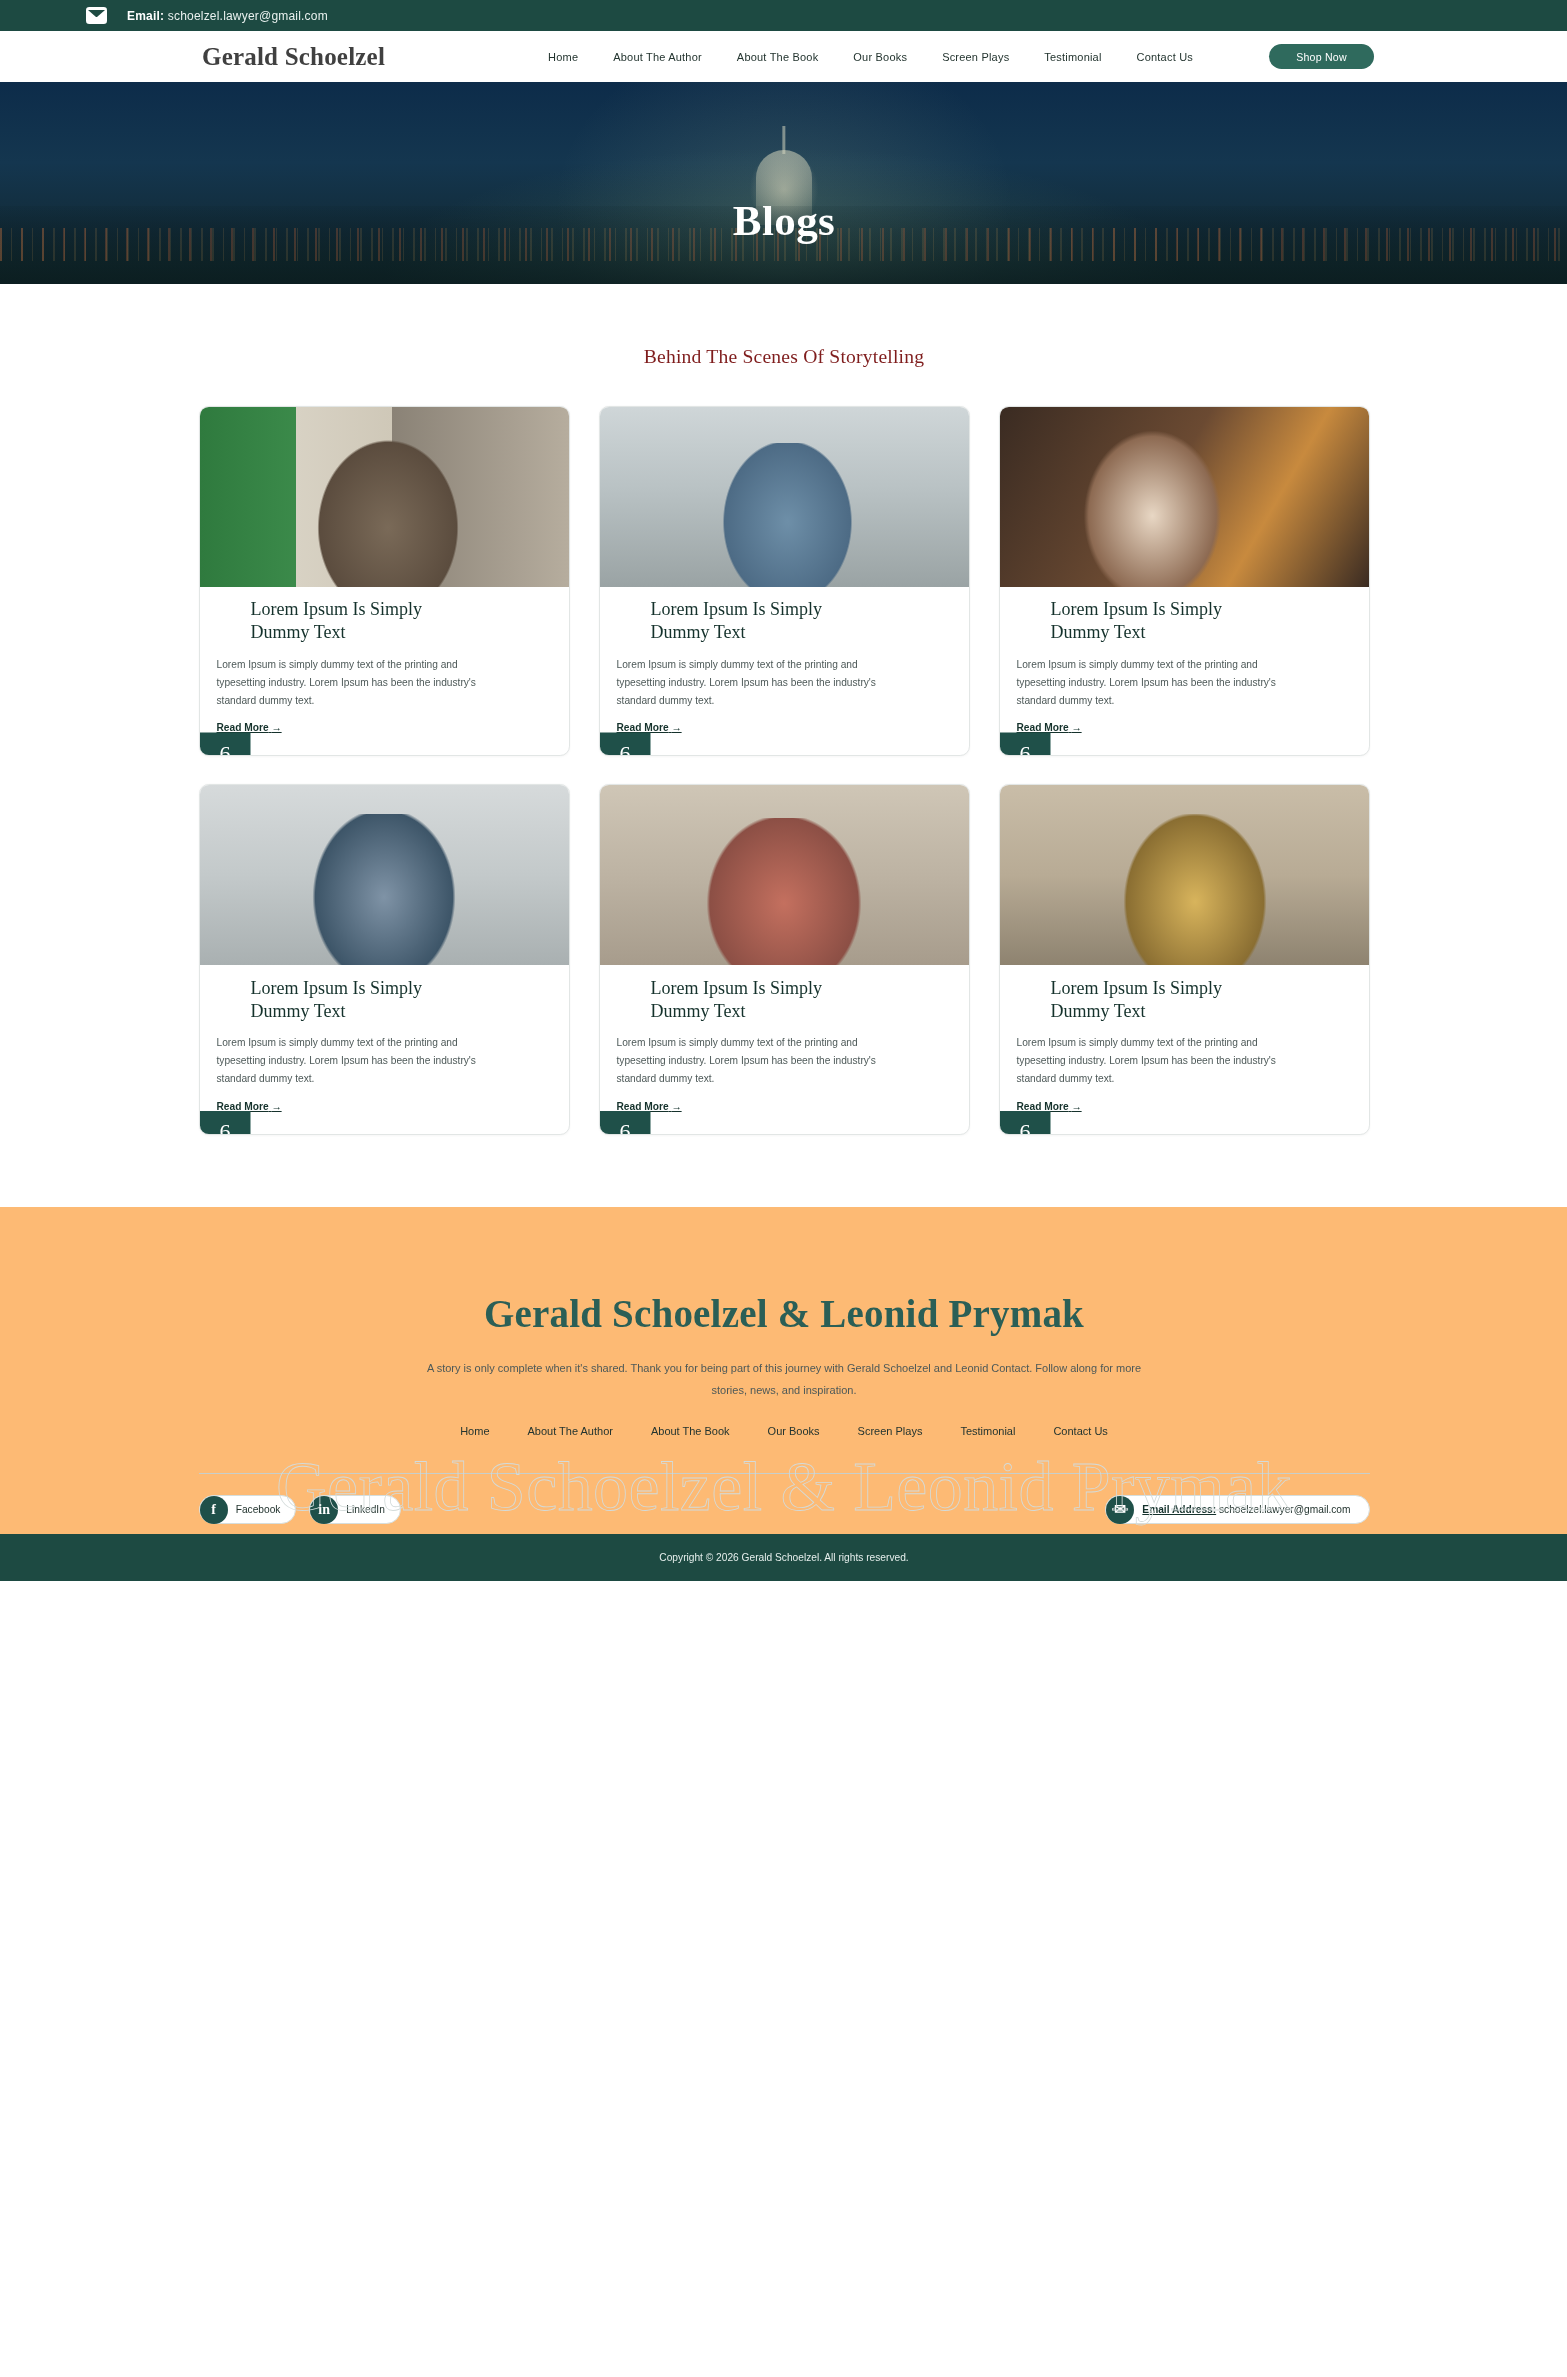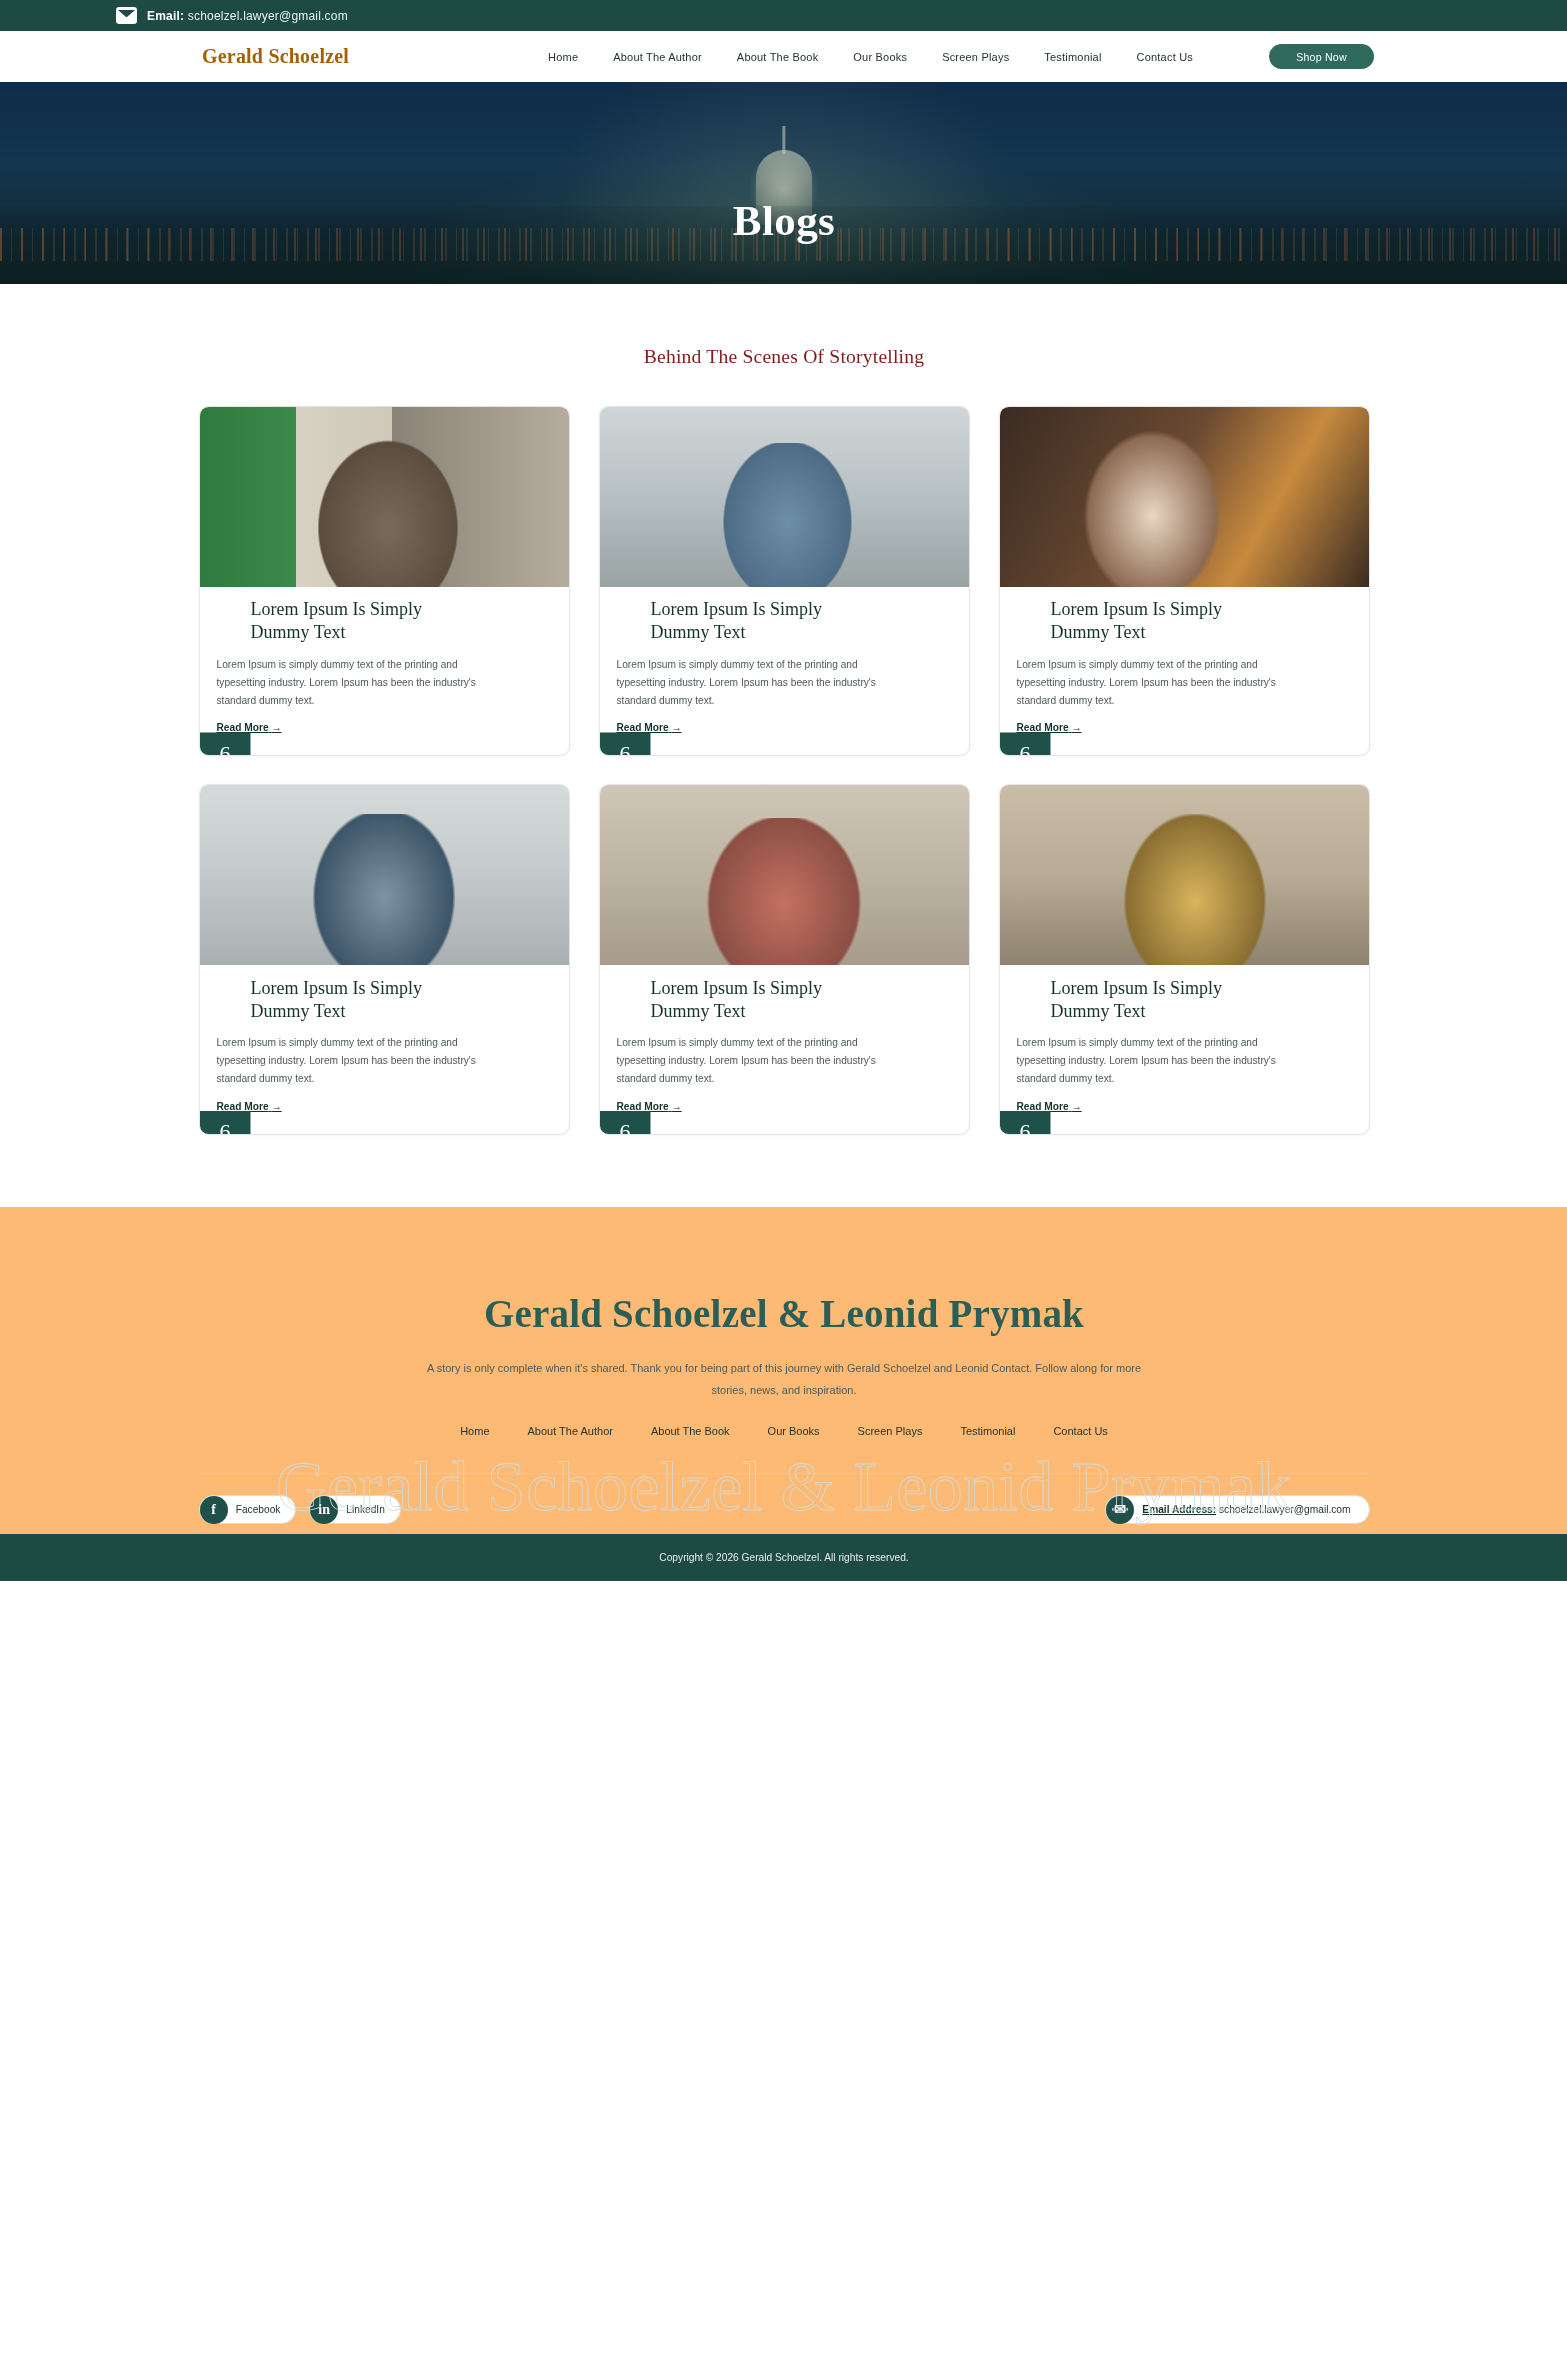--- a/index.html
+++ b/index.html
@@ -9,22 +9,22 @@
     font-family: "Liberation Sans", sans-serif;
   }
   body { width: 1568px; min-height: 2377px; overflow-x: hidden; }
 
   
   .topbar {
     height: 31px;
     background: #1d4a42;
     display: flex;
     align-items: center;
-    padding-left: 116px;
-    gap: 10px;
+    padding-left: 86px;
+    gap: 20px;
   }
   .topbar .mail-icon {
     width: 21px; height: 16.3px;
     background: #ffffff;
     border-radius: 3.3px;
     position: relative;
   }
   .topbar .mail-icon:before {
     content: "";
     position: absolute;
@@ -42,23 +42,23 @@
   .header {
     height: 51px;
     background: #ffffff;
     display: flex;
     align-items: center;
     padding: 0 194px 0 202px;
     justify-content: space-between;
   }
   .logo {
     font-family: "Liberation Serif", serif;
-    font-size: 20px;
+    font-size: 25px;
     font-weight: bold;
-    color: #a16207;
+    color: #404040;
     letter-spacing: 0.2px;
   }
   .nav {
     display: flex;
     align-items: center;
     gap: 35px;
     margin-left: 49px;
   }
   .nav a {
     font-size: 11px;

